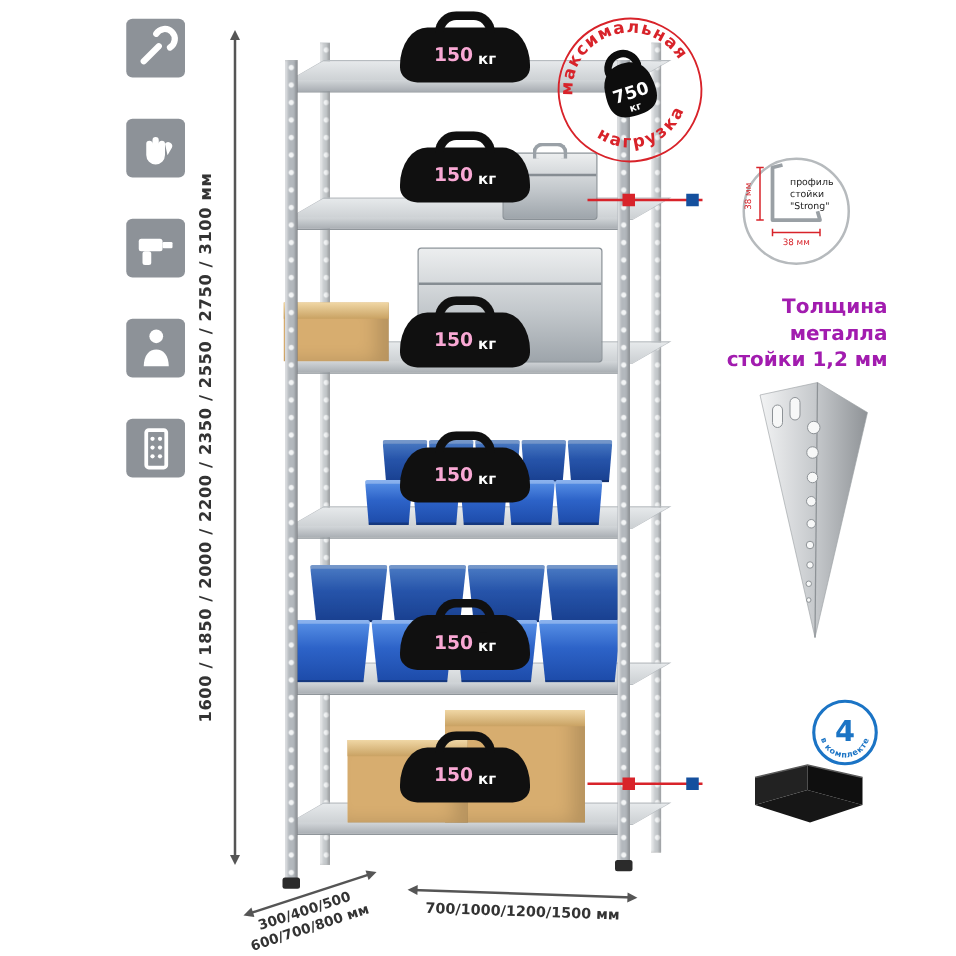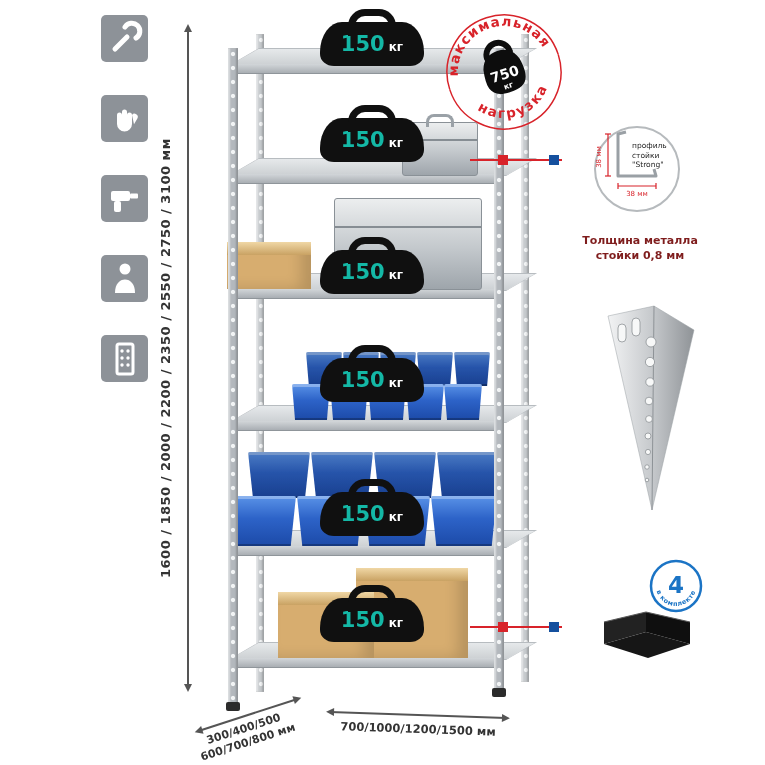--- a/index.html
+++ b/index.html
@@ -43,34 +43,34 @@
        clip-path:polygon(0 0,100% 0,92% 100%,8% 100%);border-radius:2px;
        box-shadow:inset 0 3px 0 rgba(255,255,255,.3),inset 0 -2px 0 rgba(0,0,0,.25);}
   .bin.back{filter:brightness(.85);}
 
   
   .weight{position:absolute;width:104px;height:44px;background:#101010;
           border-radius:22px 22px 14px 14px / 30px 30px 12px 12px;
           display:flex;align-items:center;justify-content:center;z-index:30;}
   .weight::before{content:"";position:absolute;top:-13px;left:50%;transform:translateX(-50%);
           width:34px;height:20px;border:7px solid #101010;border-bottom:none;border-radius:17px 17px 0 0;}
-  .wv{color:#14b8a6;font-size:21px;font-weight:bold;line-height:1;}
+  .wv{color:#f9a8d4;font-size:15px;font-weight:bold;line-height:1;}
   .wu{color:#fff;font-size:12px;font-weight:bold;margin-left:4px;margin-top:6px;line-height:1;}
 
   
   .stamp{position:absolute;left:438px;top:6px;width:132px;height:132px;transform:rotate(-18deg);z-index:40;}
 
   
   .conn{position:absolute;height:2px;background:#d8232a;z-index:25;}
   .marker{position:absolute;width:10px;height:10px;z-index:26;}
   .marker.red{background:#d8232a;}
   .marker.blue{background:#15509e;}
 
   
-  .caption{position:absolute;text-align:center;font-size:11px;color:#7f1d1d;font-weight:bold;line-height:1.35;}
+  .caption{position:absolute;text-align:right;font-size:16px;color:#a21caf;font-weight:bold;line-height:1.35;}
 
   
   .wline{position:absolute;left:330px;top:714px;width:176px;height:2px;background:#555;transform:rotate(2deg);}
   .wline::before{content:"";position:absolute;left:-8px;top:-3px;border:4px solid transparent;border-right:8px solid #555;}
   .wline::after{content:"";position:absolute;right:-8px;top:-3px;border:4px solid transparent;border-left:8px solid #555;}
   .wtext{position:absolute;left:330px;top:722px;width:176px;text-align:center;font-size:11.5px;font-weight:bold;
          color:#333;transform:rotate(2deg);}
   .dline{position:absolute;left:196px;top:714px;width:104px;height:2px;background:#555;transform:rotate(-18deg);}
   .dline::before{content:"";position:absolute;left:-8px;top:-3px;border:4px solid transparent;border-right:8px solid #555;}
   .dline::after{content:"";position:absolute;right:-8px;top:-3px;border:4px solid transparent;border-left:8px solid #555;}
@@ -242,21 +242,21 @@
     <line x1="26" y1="59" x2="26" y2="65" stroke="#d8232a" stroke-width="1.2"></line>
     <line x1="64" y1="59" x2="64" y2="65" stroke="#d8232a" stroke-width="1.2"></line>
     <text x="45" y="72" text-anchor="middle" font-size="7" fill="#d8232a">38 мм</text>
     <text x="40" y="24" font-size="7.5" fill="#222">профиль</text>
     <text x="40" y="33.5" font-size="7.5" fill="#222">стойки</text>
     <text x="40" y="43" font-size="7.5" fill="#222">"Strong"</text>
   </svg>
 
   <div class="caption" style="left:570px;top:234px;width:140px">
     <div>Толщина металла</div>
-    <div>стойки 0,8 мм</div>
+    <div>стойки 1,2 мм</div>
   </div>
 
   <svg style="position:absolute;left:592px;top:304px" width="116" height="212" viewBox="0 0 116 212">
     <defs>
       <linearGradient id="mgrad" x1="0" y1="0" x2="1" y2="0">
         <stop offset="0" stop-color="#f2f3f4"></stop>
         <stop offset="0.5" stop-color="#c7cacd"></stop>
         <stop offset="1" stop-color="#8f9397"></stop>
       </linearGradient>
     </defs>

